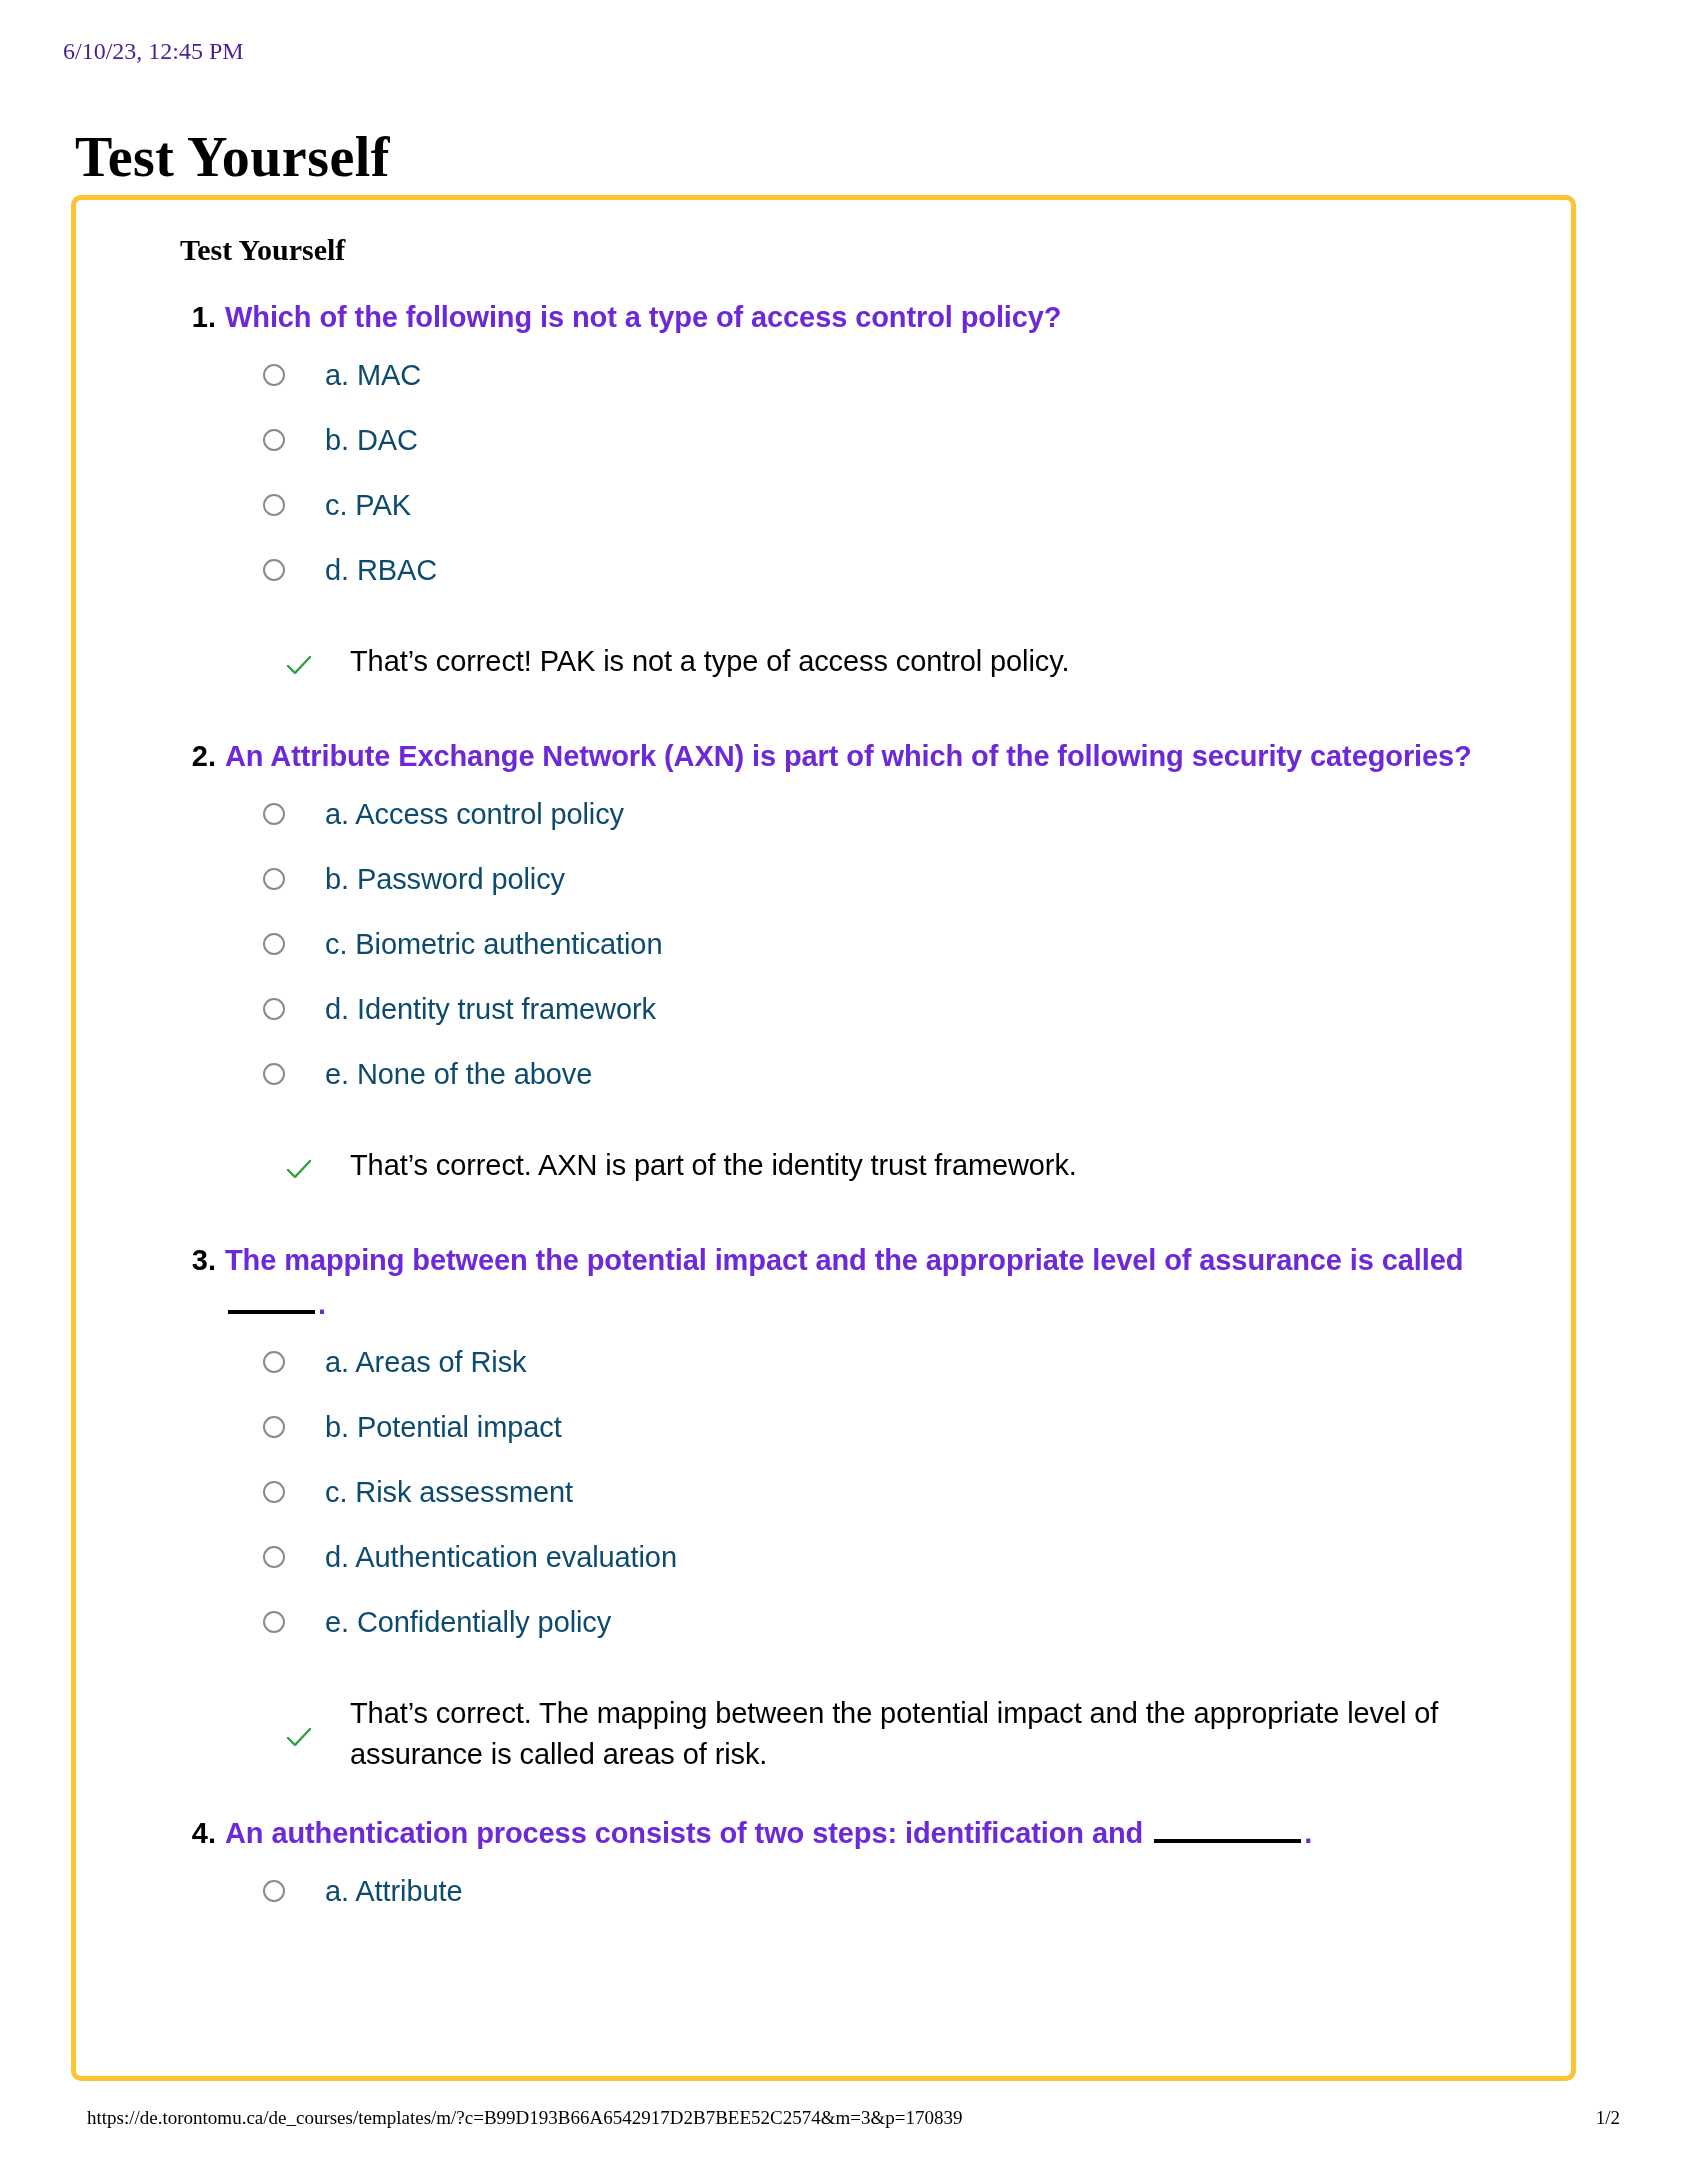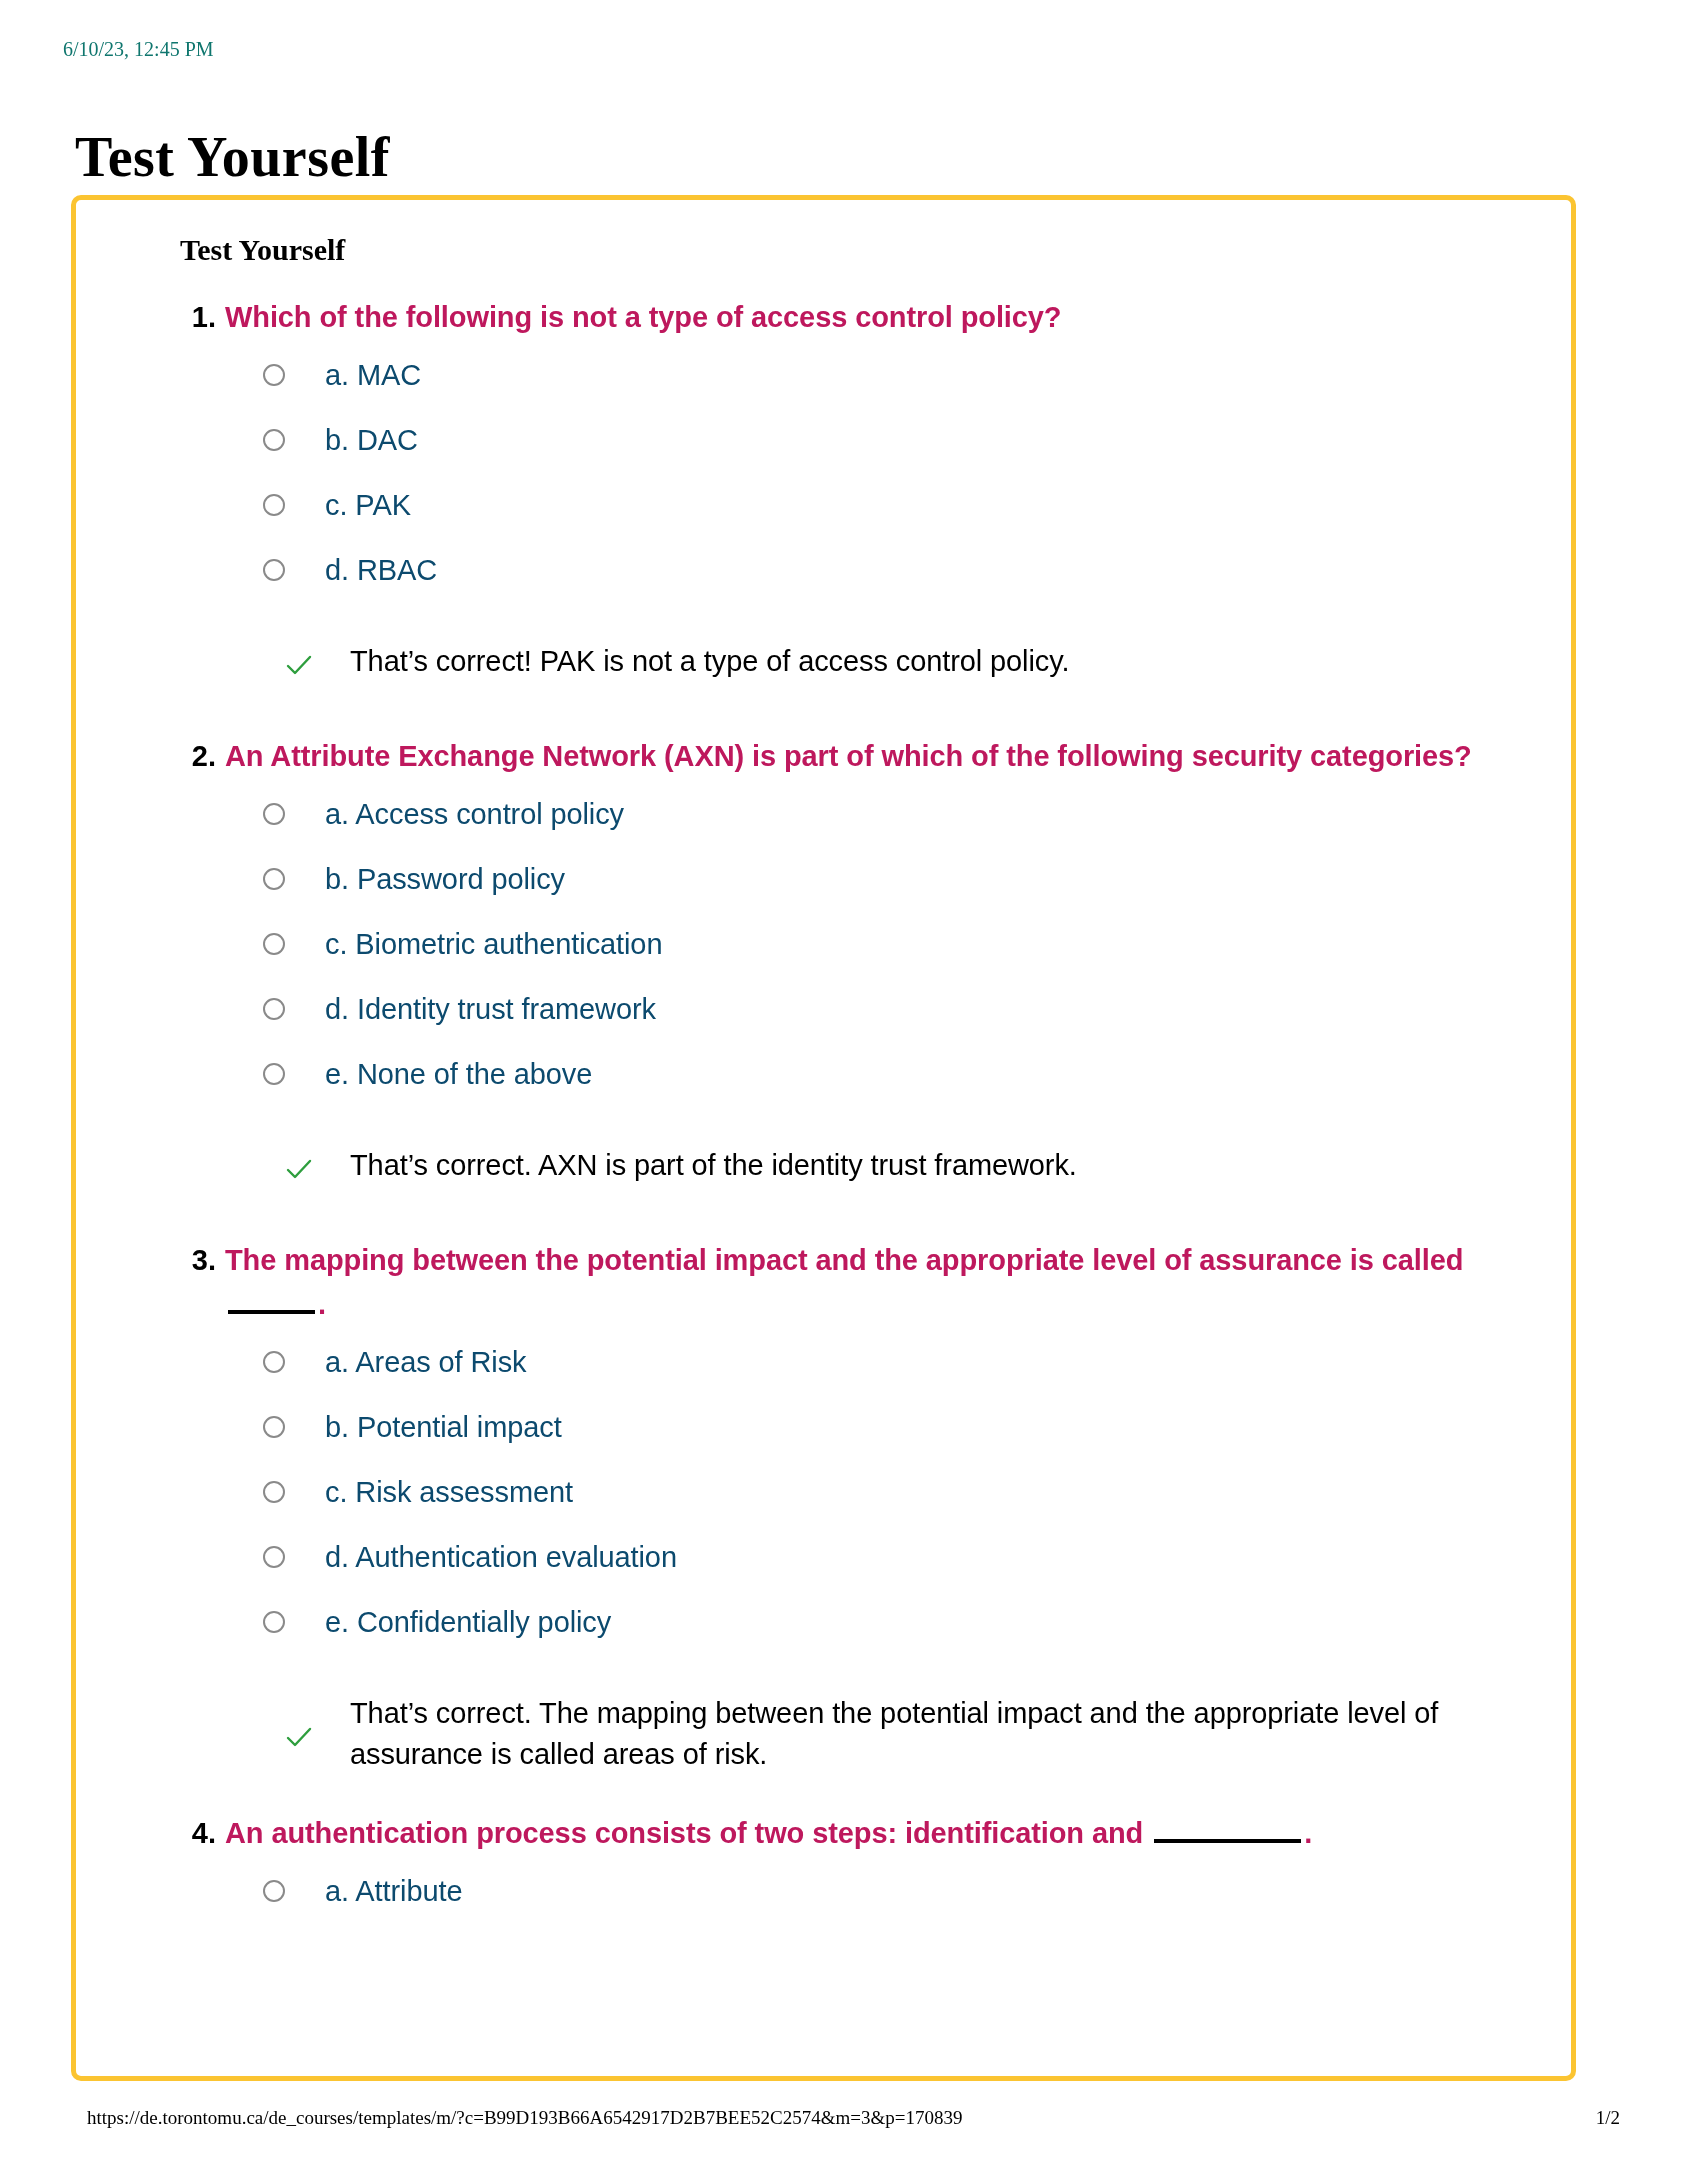--- a/index.html
+++ b/index.html
@@ -17,22 +17,22 @@
   }
 
   
   .print-header {
     position: absolute;
     top: 38px;
     left: 0;
     width: 1368px;
     height: 26px;
     font-family: "Liberation Serif", serif;
-    font-size: 20px;
-    color: #0f766e;
+    font-size: 24px;
+    color: #4c1d95;
   }
   .print-header .ph-left {
     position: absolute;
     left: 63px;
     top: 0;
     white-space: nowrap;
   }
   .print-header .ph-center {
     position: absolute;
     left: 0;
@@ -101,21 +101,21 @@
     text-align: right;
     font-size: 29px;
     font-weight: bold;
     line-height: 44px;
     color: #000;
   }
   .q-text {
     font-size: 29px;
     font-weight: bold;
     line-height: 44px;
-    color: #be185d;
+    color: #6d28d9;
     margin: 0;
     letter-spacing: -0.1px;
   }
   .q-blank {
     display: inline-block;
     border-bottom: 4px solid #000;
     height: 0.88em;
     vertical-align: baseline;
     margin: 0 3px;
   }

